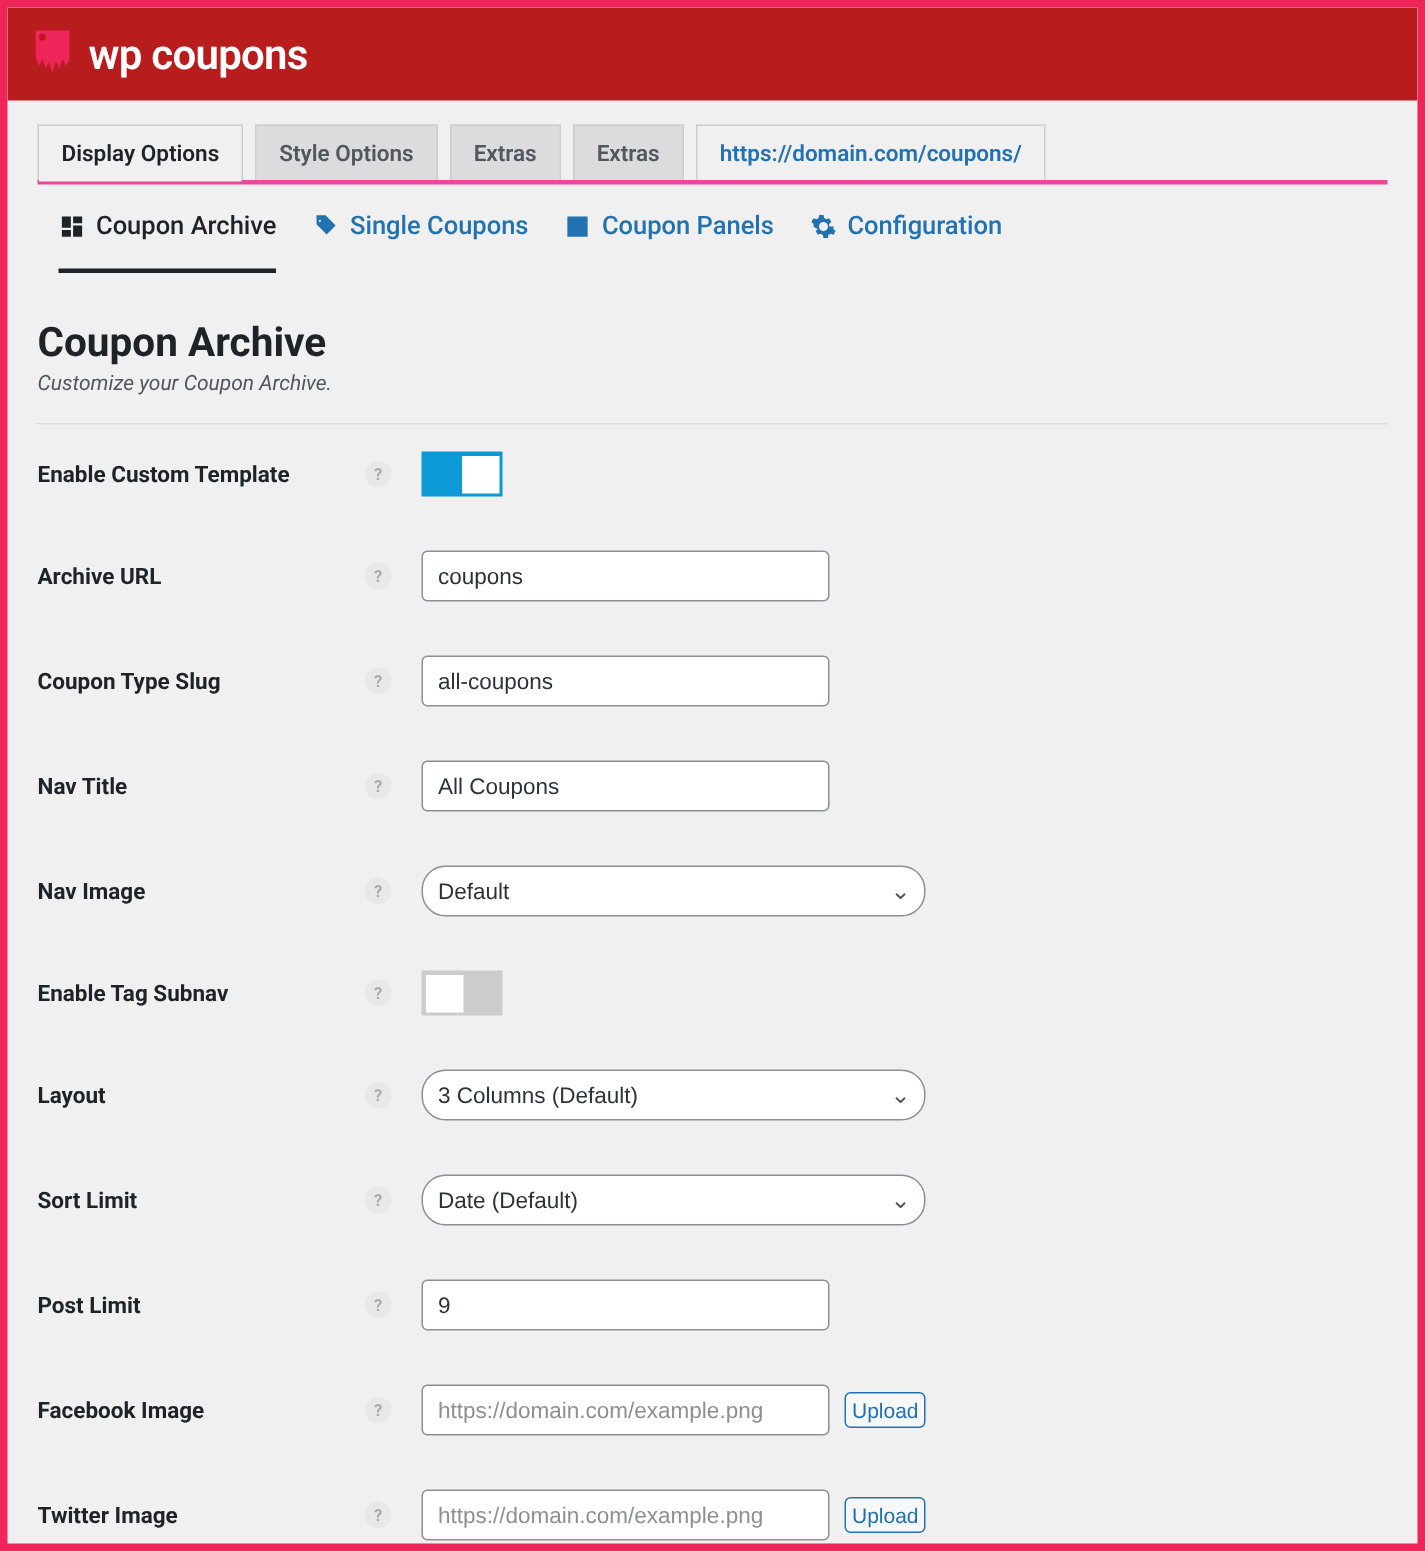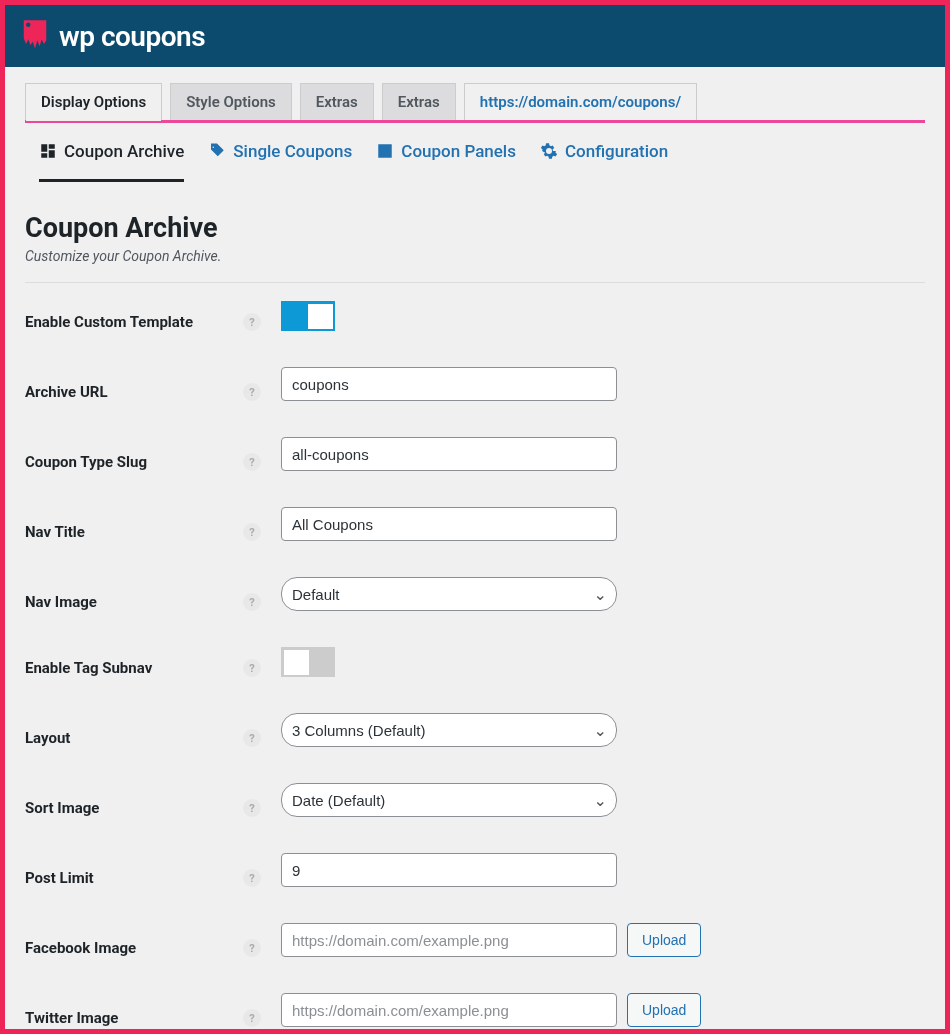--- a/index.html
+++ b/index.html
@@ -5,21 +5,21 @@
 * { box-sizing: border-box; margin: 0; padding: 0; }
 body {
   font-family: -apple-system, BlinkMacSystemFont, "Segoe UI", Roboto, sans-serif;
   background: #f0f0f1;
   width: 950px;
   height: 1034px;
   border: 5px solid #ed2559;
   overflow: hidden;
 }
 .header {
-  background: #0c4a6e;
+  background: #b91c1c;
   height: 62px;
   display: flex;
   align-items: center;
   padding: 0 16px;
 }
 .logo-icon {
   width: 28px;
   height: 36px;
   margin-right: 10px;
 }
@@ -103,21 +103,21 @@
 }
 .section-desc {
   font-style: italic;
   font-size: 14px;
   color: #50575e;
   padding-bottom: 18px;
   border-bottom: 1px solid #dcdcde;
 }
 .form-row {
   display: flex;
-  align-items: flex-end;
+  align-items: center;
   padding: 18px 0;
 }
 .form-label {
   width: 218px;
   font-size: 15px;
   font-weight: 700;
   color: #1d2327;
 }
 .help-icon {
   width: 18px;
@@ -145,21 +145,21 @@
   position: absolute;
   width: 25px;
   height: 25px;
   background: #fff;
   top: 2.5px;
   left: 2.5px;
   transition: left 0.2s;
 }
 .toggle.on .toggle-knob { left: 26.5px; }
 .text-input {
-  width: 336px;
+  width: 272px;
   height: 34px;
   border: 1px solid #8c8f94;
   border-radius: 4px;
   padding: 0 10px;
   font-size: 15px;
   color: #2c3338;
   background: #fff;
 }
 .text-input::placeholder { color: #8c8f94; }
 .select-wrap {
@@ -181,22 +181,22 @@
 .select-arrow {
   position: absolute;
   right: 10px;
   top: 50%;
   transform: translateY(-50%);
   pointer-events: none;
   color: #555;
 }
 .upload-btn {
   margin-left: 10px;
-  height: 34px;
-  padding: 0 14px;
+  height: 24px;
+  padding: 0 4px;
   border: 1px solid #2271b1;
   background: #f6f7f7;
   color: #2271b1;
   font-size: 14px;
   border-radius: 4px;
   cursor: pointer;
 }
 </style>
 </head>
 <body>
@@ -294,21 +294,21 @@
   <div class="form-row">
     <div class="form-label">Layout</div>
     <div class="help-icon">?</div>
     <div class="select-wrap">
       <select class="select"><option>3 Columns (Default)</option></select>
       <span class="select-arrow">⌄</span>
     </div>
   </div>
 
   <div class="form-row">
-    <div class="form-label">Sort Image</div>
+    <div class="form-label">Sort Limit</div>
     <div class="help-icon">?</div>
     <div class="select-wrap">
       <select class="select"><option>Date (Default)</option></select>
       <span class="select-arrow">⌄</span>
     </div>
   </div>
 
   <div class="form-row">
     <div class="form-label">Post Limit</div>
     <div class="help-icon">?</div>

